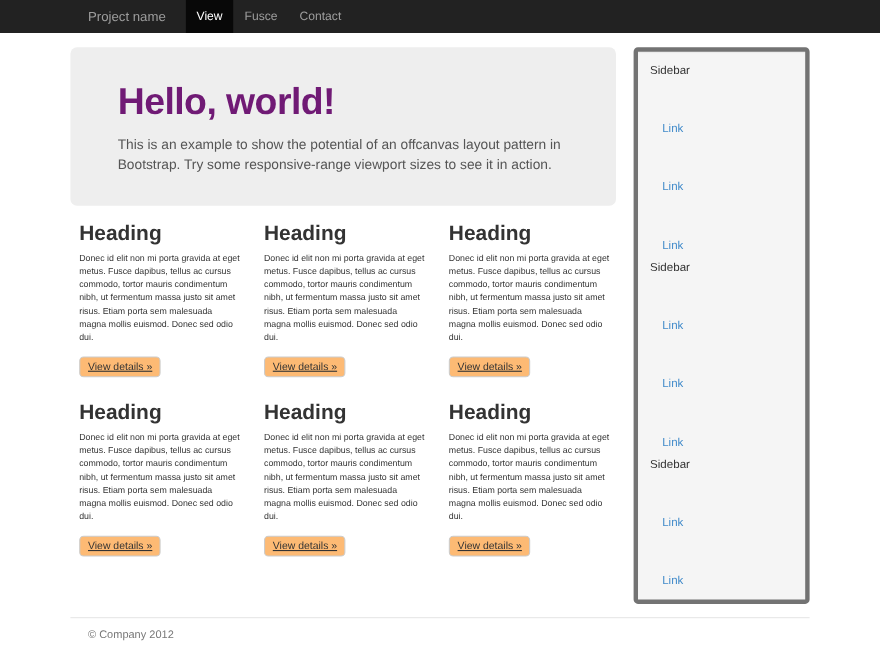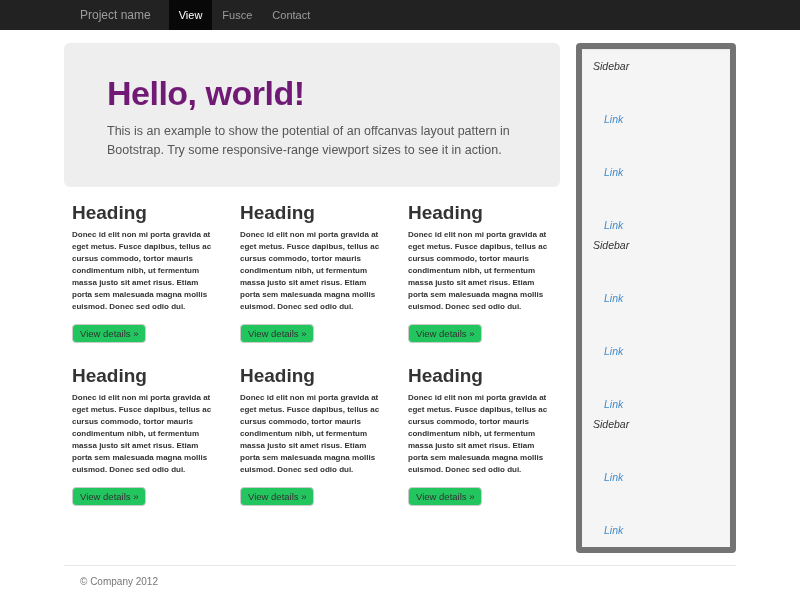--- a/index.html
+++ b/index.html
@@ -57,37 +57,37 @@
   }
 
   
   .features-row { display: flex; margin-bottom: 22px; }
   .feature { width: 168px; flex: none; padding: 0 13px 0 8px; }
   .feature h2 {
     margin: 0 0 6px 0; font-size: 19px; line-height: 21px;
     font-weight: 700; color: #333333;
   }
   .feature p {
-    margin: 0 0 10px 0; font-size: 8px; line-height: 12px; color: #333333; font-weight: bold;
+    margin: 0 0 10px 0; font-size: 8px; line-height: 12px; color: #333333;
   }
   .btn {
-    display: inline-block; background: #22c55e;
+    display: inline-block; background: #fdba74;
     border: 1px solid #cccccc; border-radius: 4px;
     padding: 3px 7px; font-size: 9.5px; line-height: 11px;
     color: #333333; cursor: pointer;
     font-family: "Liberation Sans", "DejaVu Sans", sans-serif;
+    text-decoration: underline;
   }
 
   
   .sidebar-well {
     background: #f5f5f5;
-    border: 6px solid #737373; border-radius: 4px;
+    border: 4px solid #737373; border-radius: 4px;
     padding: 7px 0;
     box-shadow: inset 0 1px 1px rgba(0,0,0,0.05);
-    font-style: italic;
   }
   .sidebar-heading {
     font-size: 10.5px; line-height: 12px; color: #333333;
     padding: 4px 12px 4px 11px;
   }
   .sidebar-link {
     display: block; font-size: 10.5px; line-height: 12px;
     color: #428bca; text-decoration: none; cursor: pointer;
     padding: 4px 12px 4px 22px;
     margin-top: 33px;

